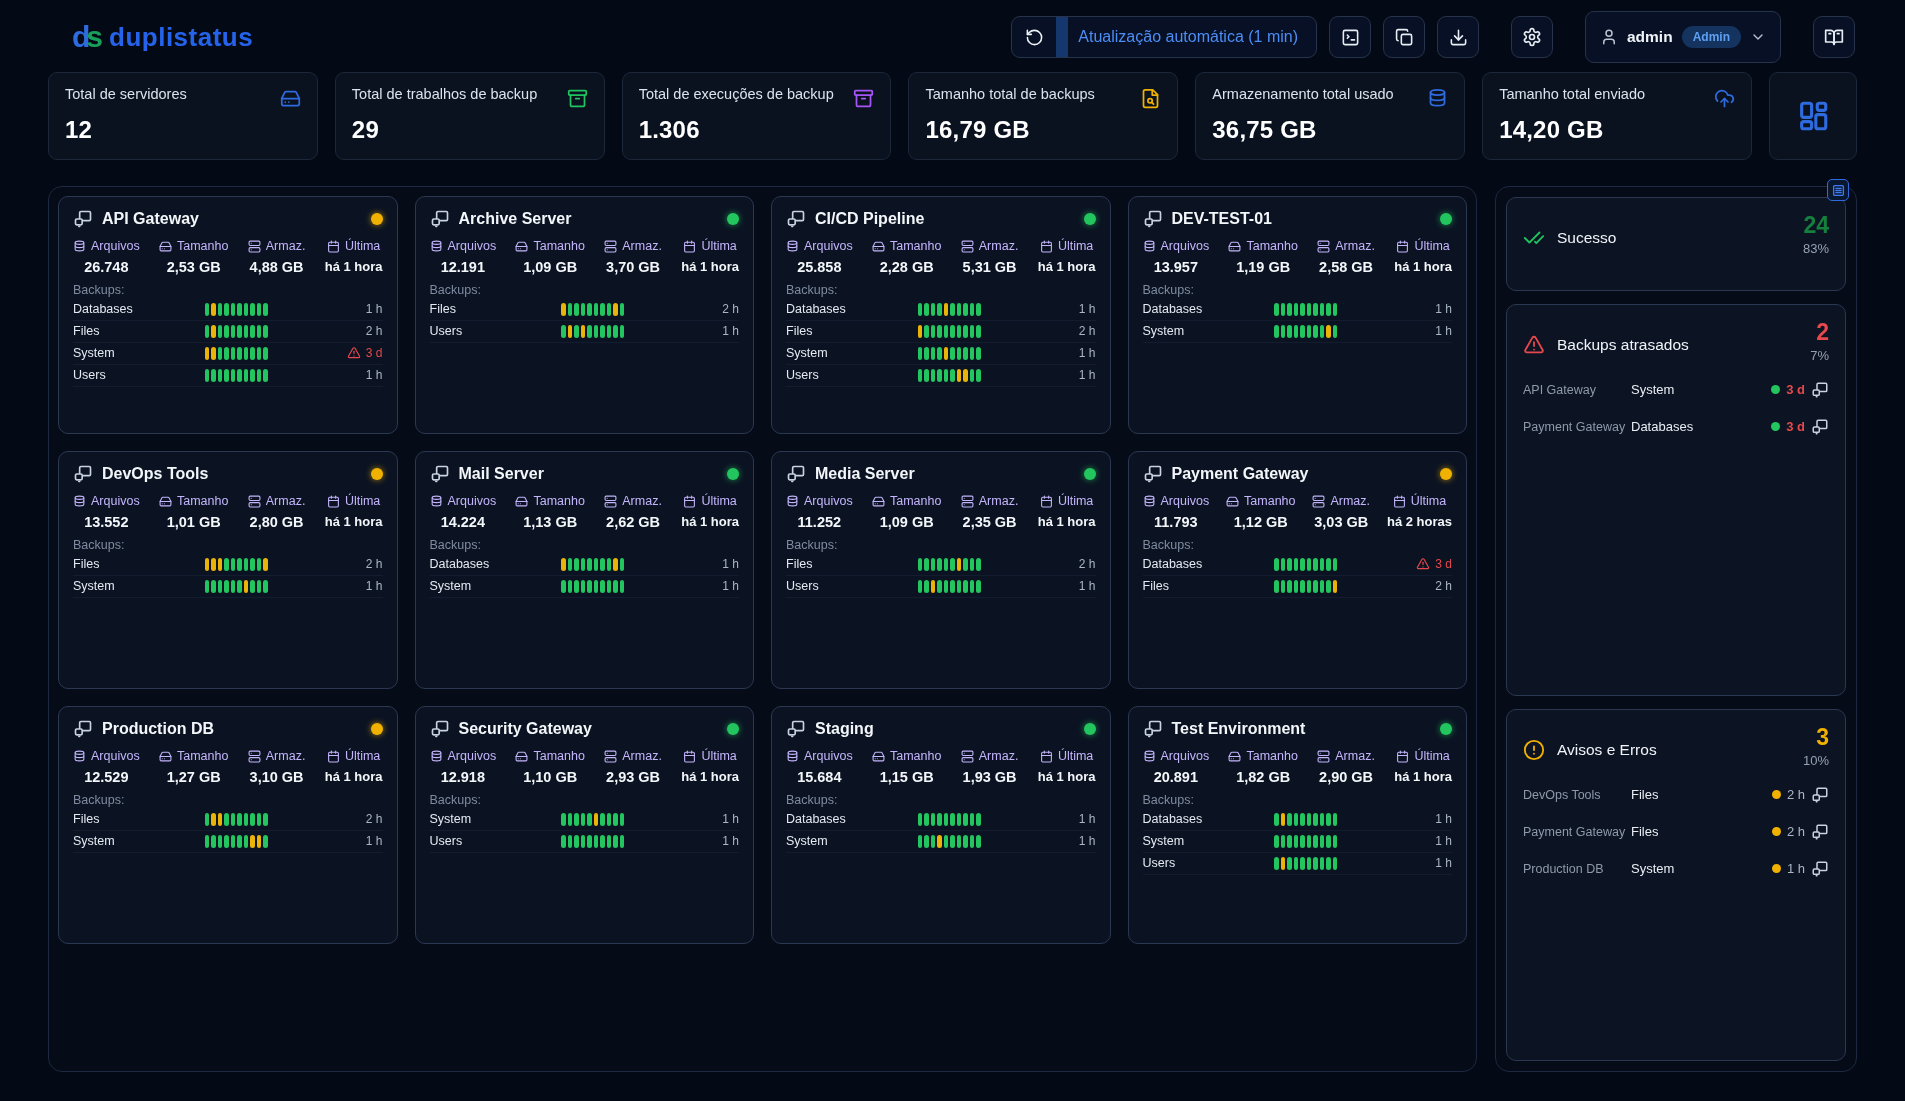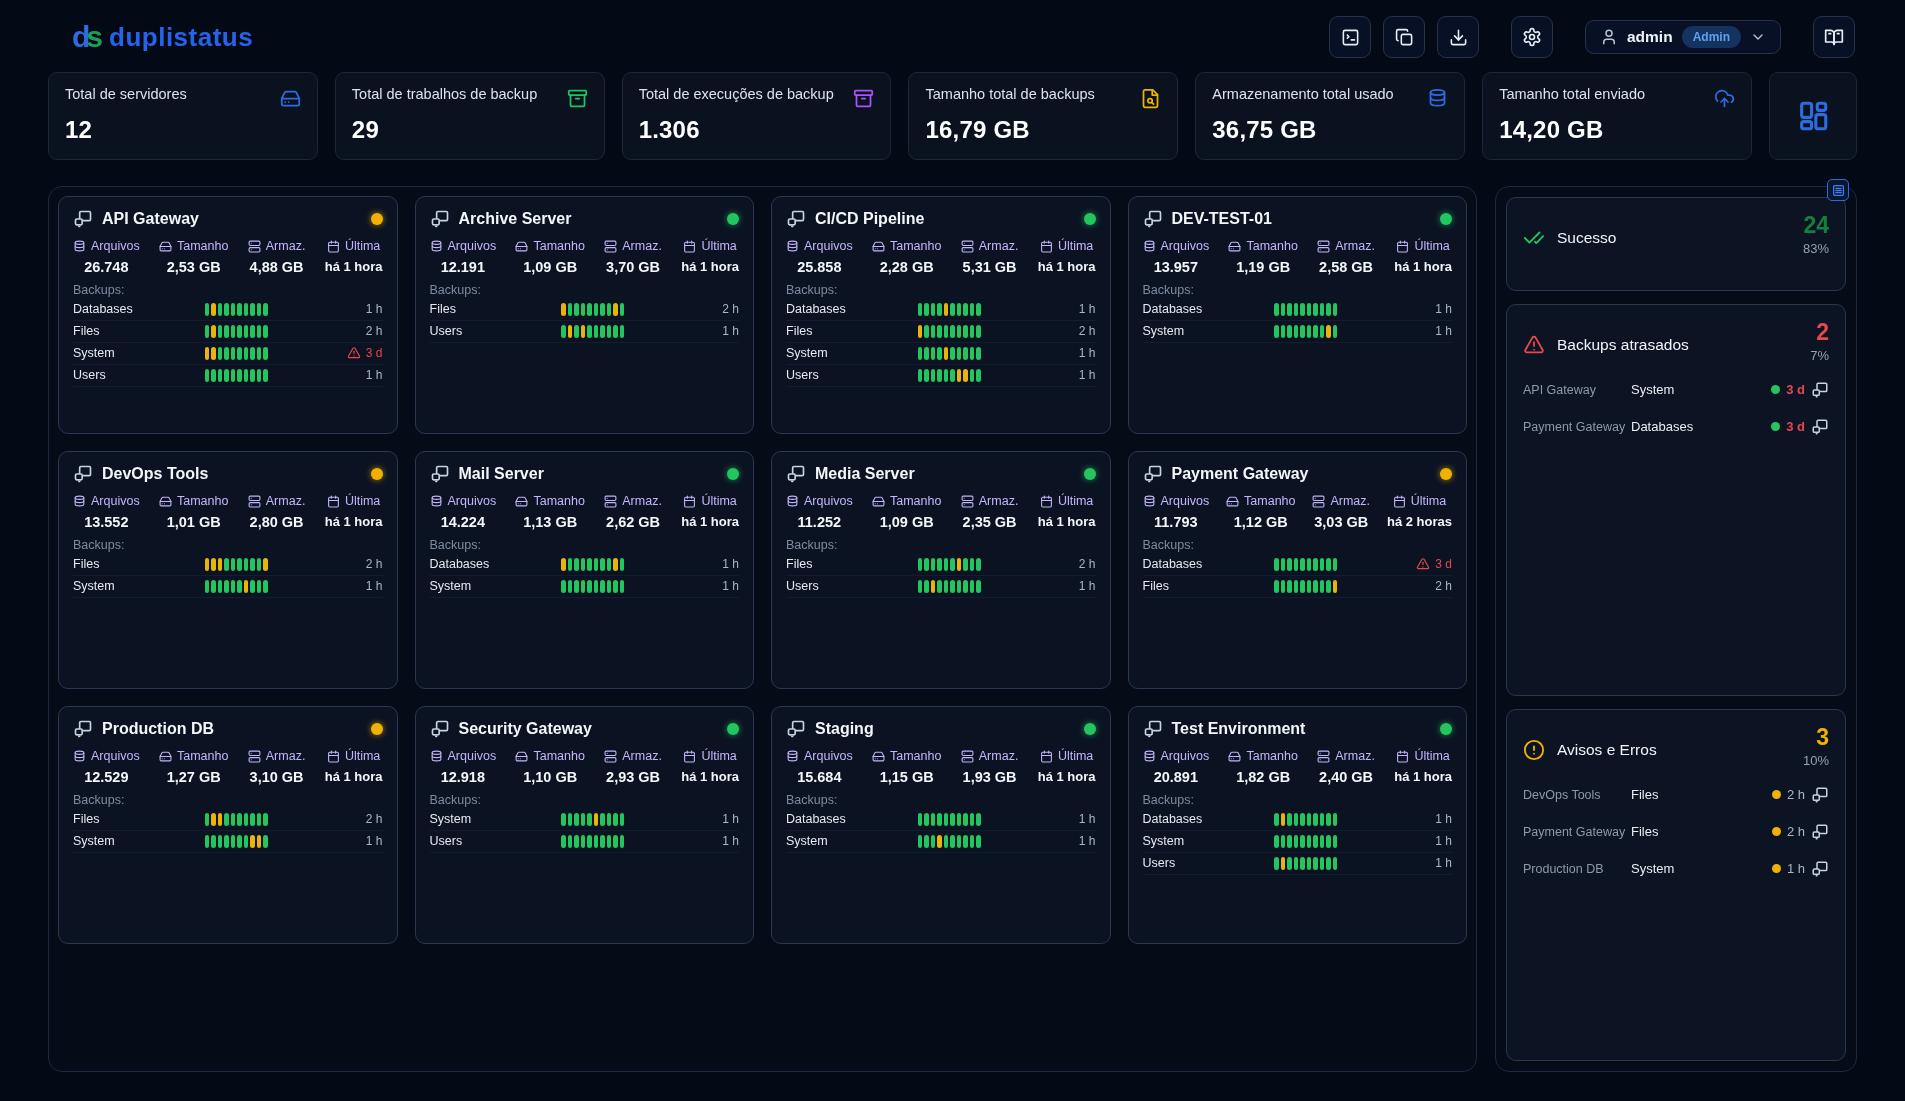--- a/index.html
+++ b/index.html
@@ -19,21 +19,21 @@
   .logo-text { color:#2563eb; font-size:26px; font-weight:700; letter-spacing:0.5px; }
   .topbar-right { display:flex; align-items:center; gap:12px; }
   .hbtn { height:42px; min-width:42px; display:flex; align-items:center; justify-content:center;
           border:1px solid #27334a; border-radius:9px; background:#071024; color:#e8edf4; cursor:pointer; }
   .hbtn + .hbtn { margin-left:0; }
   .refresh-box { display:flex; align-items:center; height:42px; border:1px solid #27334a; border-radius:9px; background:#071024; overflow:hidden; }
   .refresh-box .ricon { width:44px; display:flex; justify-content:center; color:#eef2f7; }
   .refresh-box .sel { width:12px; height:42px; background:#16376e; }
   .refresh-box .rtext { color:#4c8df6; font-size:16px; padding:0 18px 0 10px; }
   .group-gap { width:8px; }
-  .user-box { display:flex; align-items:center; gap:9px; height:34px; padding:0 14px; border:1px solid #27334a; border-radius:9px; background:#071024; cursor:pointer; }
+  .user-box { display:flex; align-items:center; gap:9px; height:52px; padding:0 14px; border:1px solid #27334a; border-radius:9px; background:#071024; cursor:pointer; }
   .user-name { font-size:15.5px; font-weight:bold; color:#f0f4f9; }
   .role-badge { background:#14335f; color:#5ea0f2; font-size:12px; font-weight:bold; padding:4px 11px; border-radius:11px; }
 
   
   .stats-row { display:flex; gap:17px; padding:0 48px; }
   .stat-card { flex:1; background:#0a111f; border:1px solid #1c2739; border-radius:9px; padding:13px 16px 15px; position:relative; }
   .stat-top { display:flex; align-items:flex-start; justify-content:space-between; }
   .stat-label { font-size:14.5px; color:#dbe3ec; }
   .stat-value { font-size:24px; font-weight:bold; color:#ffffff; margin-top:7px; letter-spacing:0.2px; }
   .stat-icon { margin-top:2px; }
@@ -101,20 +101,30 @@
 </style>
 </head>
 <body>
 
 <header class="topbar">
   <div class="logo">
     <span class="logo-glyph"><span class="d">d</span><span class="s">s</span></span>
     <span class="logo-text">duplistatus</span>
   </div>
   <div class="topbar-right">
+    <div class="refresh-box">
+      <span class="ricon">
+        <svg width="19" height="19" viewBox="0 0 24 24" fill="none" stroke="currentColor" stroke-width="2" stroke-linecap="round" stroke-linejoin="round">
+            <path d="M3 12a9 9 0 1 0 9-9 9.75 9.75 0 0 0-6.74 2.74L3 8"></path>
+            <path d="M3 3v5h5"></path>
+          </svg>
+      </span>
+      <span class="sel"></span>
+      <span class="rtext">Atualização automática (1 min)</span>
+    </div>
     <button class="hbtn">
       <svg width="19" height="19" viewBox="0 0 24 24" fill="none" stroke="currentColor" stroke-width="2" stroke-linecap="round" stroke-linejoin="round">
           <rect x="3" y="3" width="18" height="18" rx="2"></rect>
           <path d="m8 9 2 2-2 2"></path>
           <path d="M13 15h4"></path>
         </svg>
     </button>
     <button class="hbtn">
       <svg width="19" height="19" viewBox="0 0 24 24" fill="none" stroke="currentColor" stroke-width="2" stroke-linecap="round" stroke-linejoin="round">
           <rect x="8" y="8" width="13" height="13" rx="2"></rect>
@@ -1545,21 +1555,21 @@
       <div class="sc-col">
         <div class="sc-col-label">
                 <svg width="13" height="13" viewBox="0 0 24 24" fill="none" stroke="currentColor" stroke-width="2" stroke-linecap="round">
                   <rect x="2" y="2" width="20" height="8" rx="2"></rect>
                   <rect x="2" y="14" width="20" height="8" rx="2"></rect>
                   <path d="M6 6h.01"></path>
                   <path d="M6 18h.01"></path>
                 </svg>
                 <span>Armaz.</span>
               </div>
-        <div class="sc-col-value">2,40 GB</div>
+        <div class="sc-col-value">2,90 GB</div>
       </div>
       <div class="sc-col">
         <div class="sc-col-label">
                 <svg width="13" height="13" viewBox="0 0 24 24" fill="none" stroke="currentColor" stroke-width="2" stroke-linecap="round">
                   <path d="M8 2v4"></path>
                   <path d="M16 2v4"></path>
                   <rect x="3" y="4" width="18" height="18" rx="2"></rect>
                   <path d="M3 10h18"></path>
                 </svg>
                 <span>Última</span>

